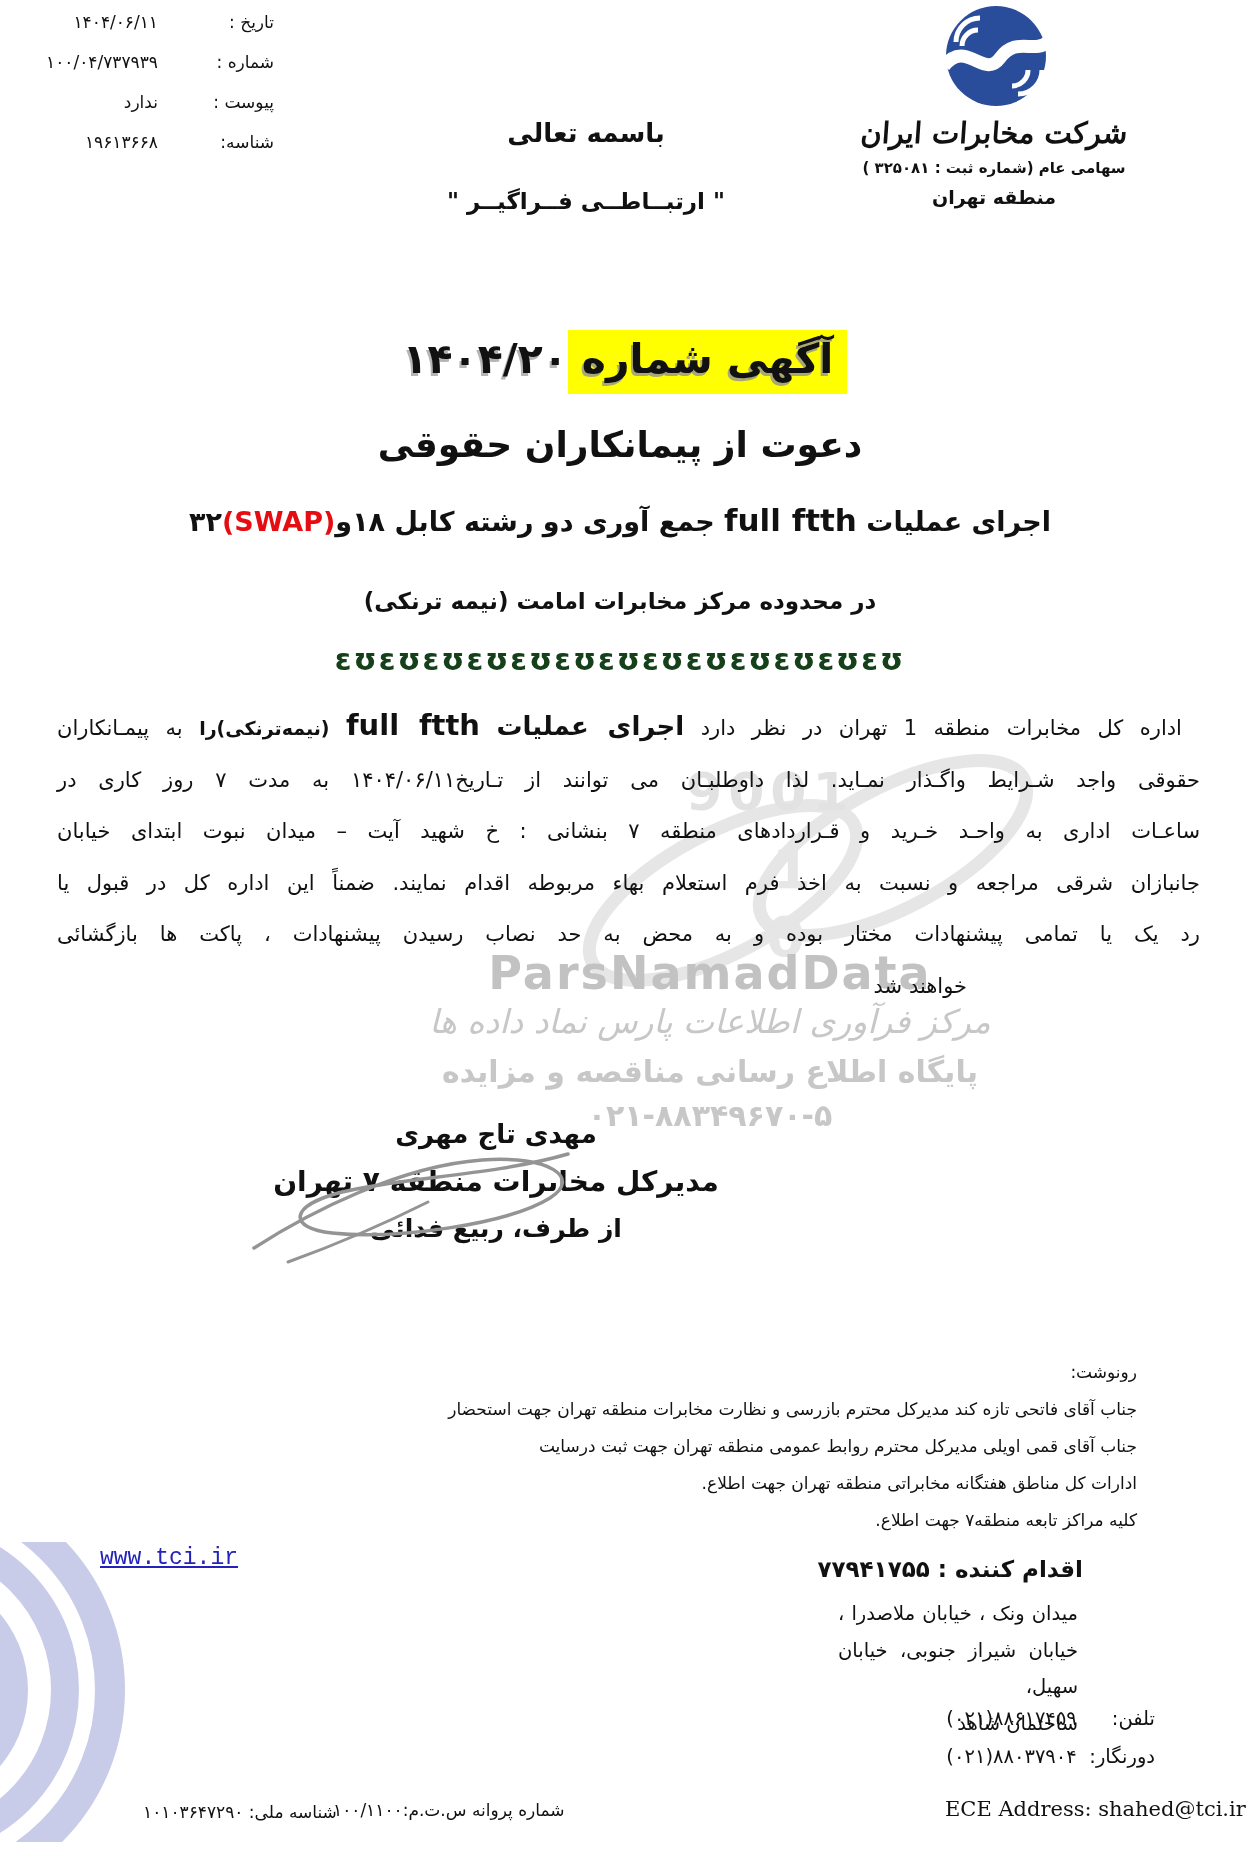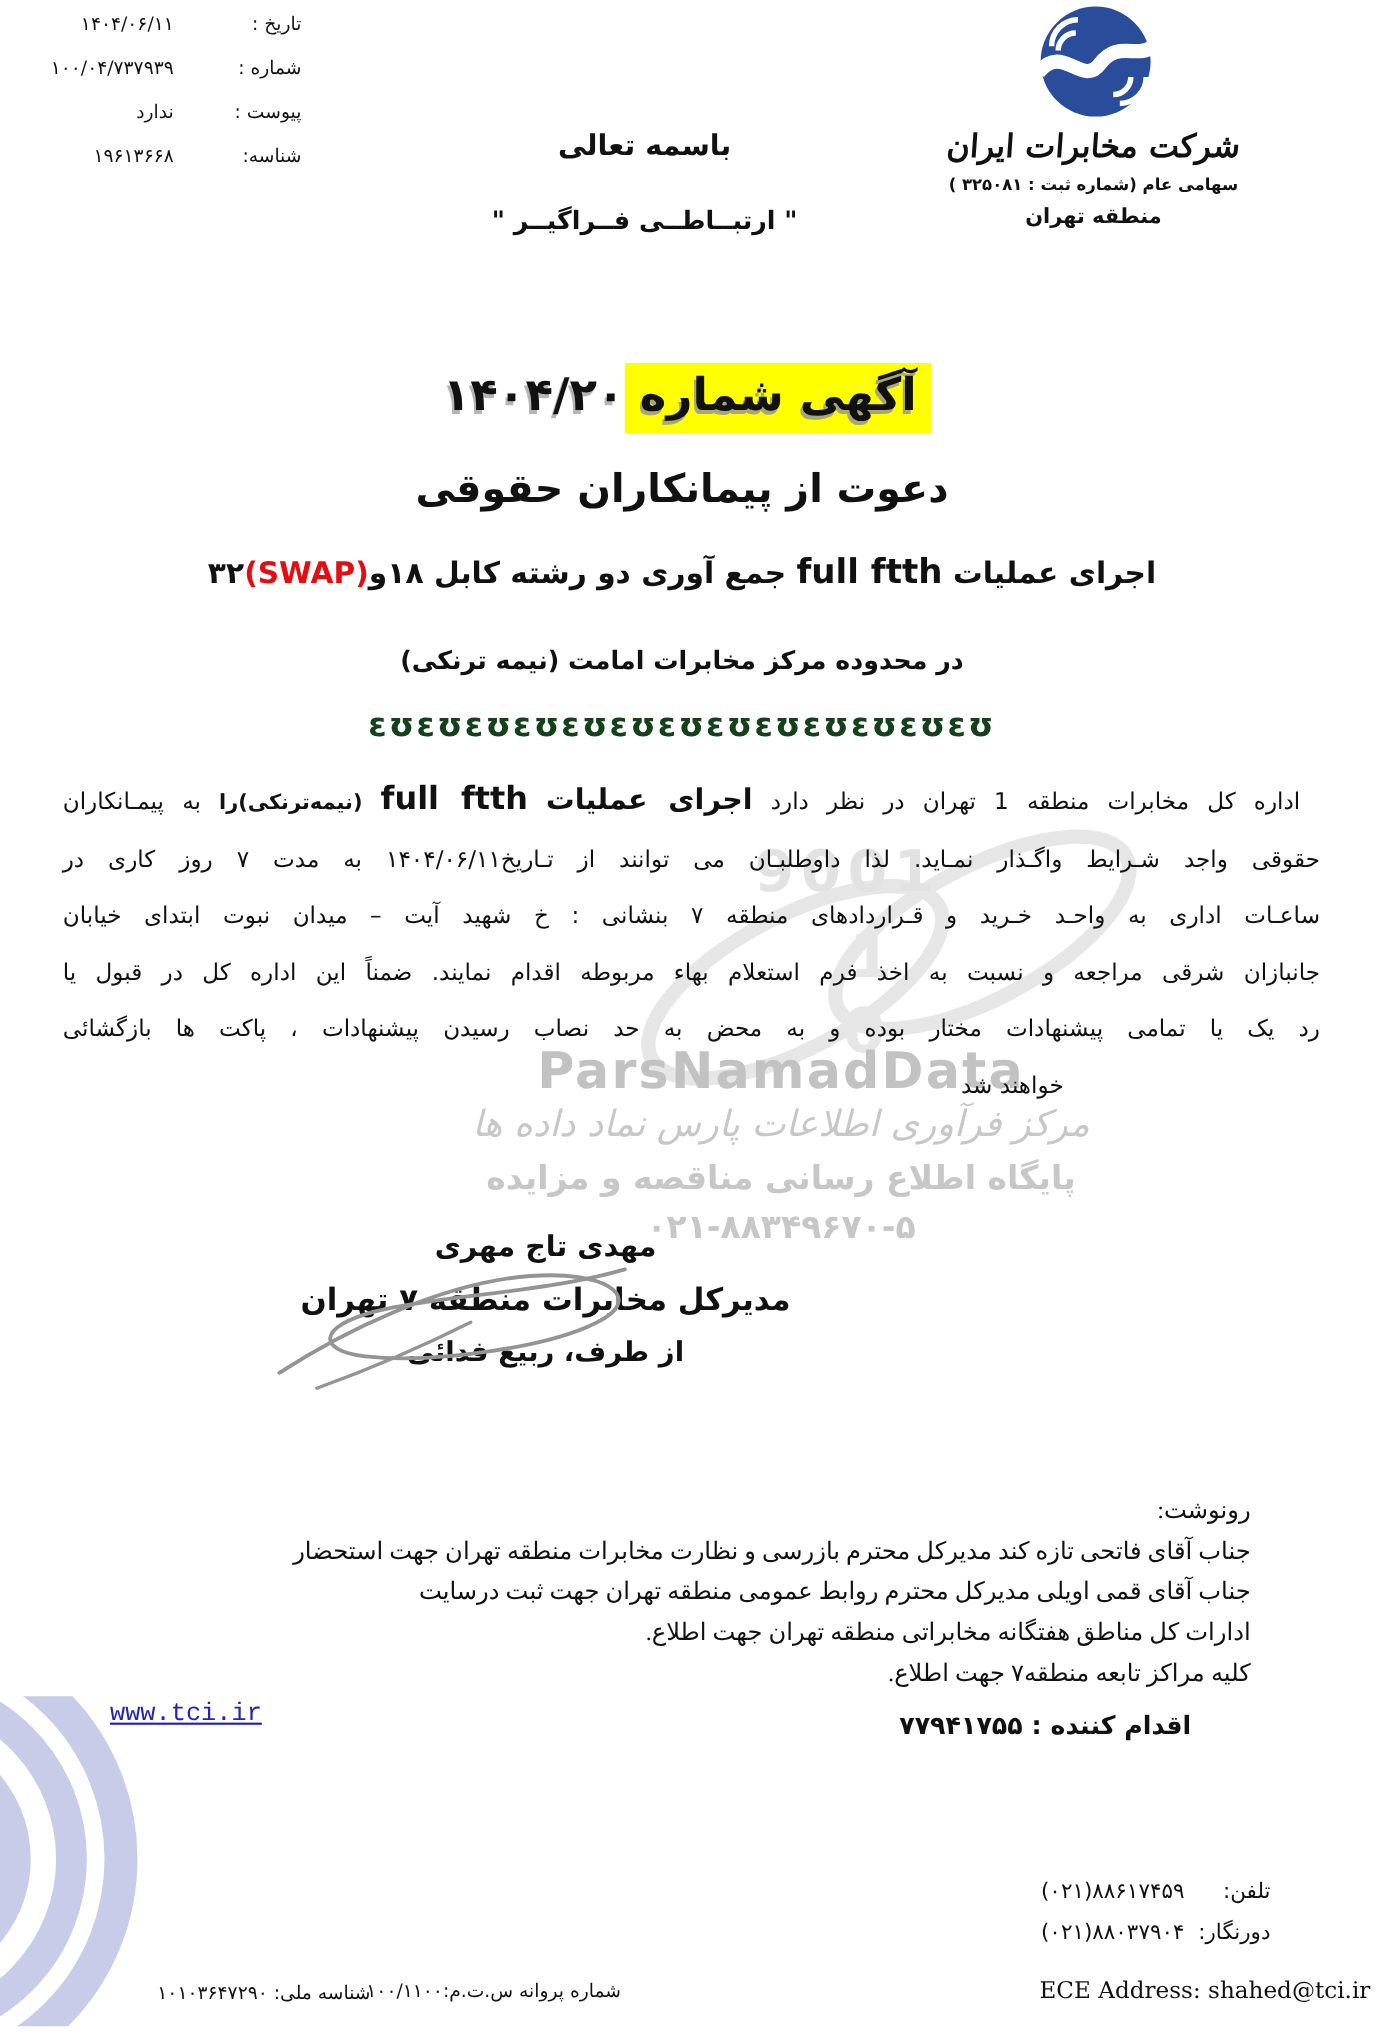--- a/index.html
+++ b/index.html
@@ -63,21 +63,21 @@
   .wm-portal{top:1054px;font-size:30px;font-weight:bold;direction:rtl;}
   .wm-phone{top:1098px;font-size:30px;font-weight:bold;direction:ltr;letter-spacing:2px;}
   
   .sig{position:absolute;left:240px;top:1110px;width:512px;text-align:center;direction:rtl;z-index:2;}
   .sig-name{font-size:26px;font-weight:bold;line-height:48px;}
   .sig-role{font-size:28px;font-weight:bold;line-height:48px;white-space:nowrap;}
   .sig-deputy{font-size:25px;font-weight:bold;line-height:46px;}
   .sig-scribble{position:absolute;left:248px;top:1136px;z-index:3;}
   
   .cc{position:absolute;right:118px;top:1354px;direction:rtl;text-align:right;
-    font-size:22px;line-height:37px;z-index:2;font-family:Liberation Serif, serif;}
+    font-size:17px;line-height:37px;z-index:2;}
   .cc div{white-space:nowrap;}
   
   .actor{position:absolute;right:172px;top:1556px;direction:rtl;font-size:23px;font-weight:bold;z-index:2;white-space:nowrap;}
   .actor .val{margin-inline-start:30px;direction:ltr;unicode-bidi:embed;}
   .addr{position:absolute;right:177px;top:1596px;width:240px;direction:rtl;
     font-size:19.5px;line-height:36.5px;z-index:2;}
   .addr-line{text-align:justify;text-align-last:justify;}
   .addr-line.last{text-align:right;text-align-last:right;}
   .tels{position:absolute;right:100px;top:1700px;direction:rtl;font-size:19.5px;line-height:38px;z-index:2;}
   .tels .lbl{display:inline-block;min-width:72px;}
@@ -200,20 +200,25 @@
     <div>جناب آقای قمی اویلی مدیرکل محترم  روابط عمومی منطقه تهران جهت ثبت درسایت</div>
     <div>ادارات کل مناطق هفتگانه مخابراتی منطقه تهران جهت اطلاع.</div>
     <div>کلیه مراکز تابعه منطقه۷ جهت اطلاع.</div>
   </div>
 
   <div class="actor">
     <span>اقدام کننده :</span>
     <span class="val">۷۷۹۴۱۷۵۵</span>
   </div>
 
+  <div class="addr">
+    <div class="addr-line">میدان ونک ، خیابان ملاصدرا ،</div>
+    <div class="addr-line">خیابان شیراز جنوبی، خیابان سهیل،</div>
+    <div class="addr-line last">ساختمان شاهد</div>
+  </div>
 
   <div class="tels">
     <div>
       <span class="lbl">تلفن:</span>
       <span class="val">(۰۲۱)۸۸۶۱۷۴۵۹</span>
     </div>
     <div>
       <span class="lbl">دورنگار:</span>
       <span class="val">(۰۲۱)۸۸۰۳۷۹۰۴</span>
     </div>

